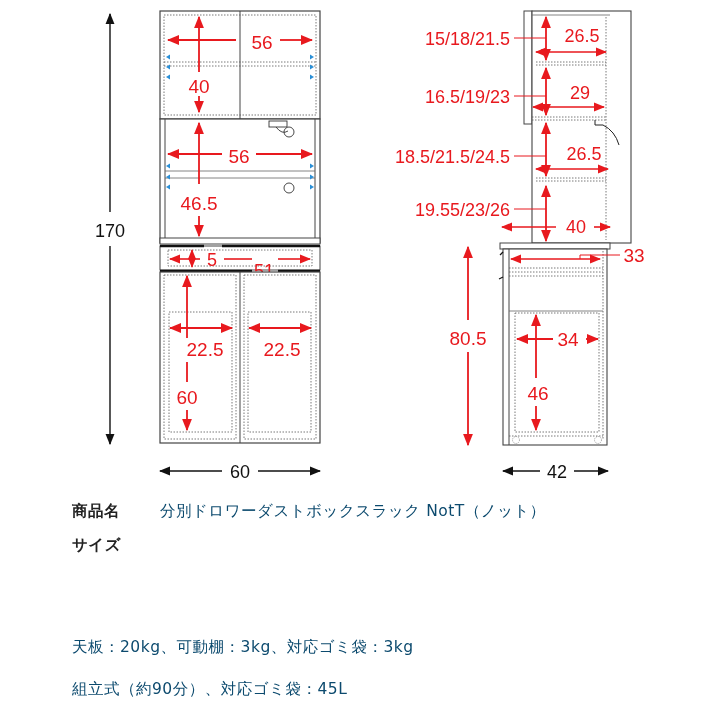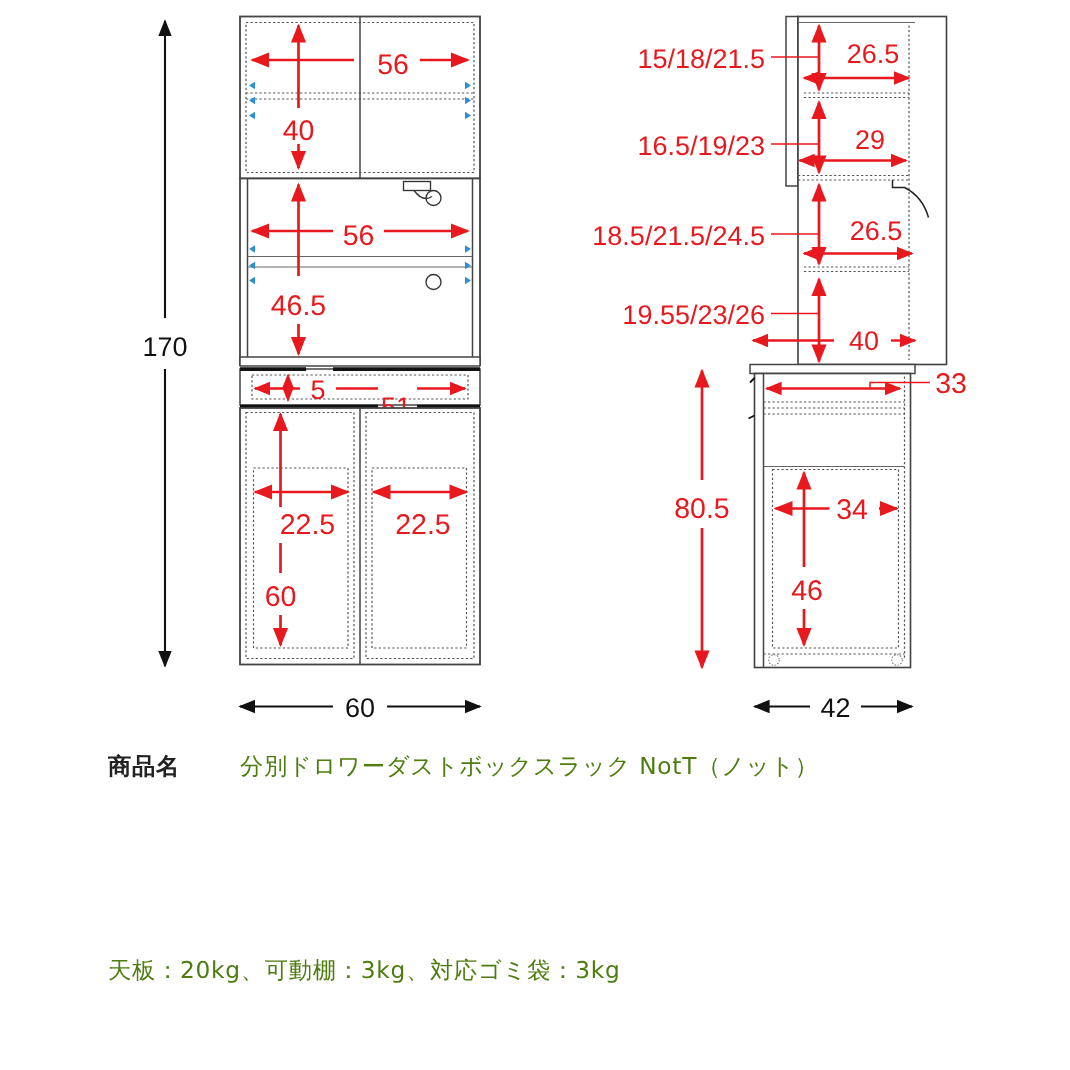--- a/index.html
+++ b/index.html
@@ -4,21 +4,21 @@
   <style>
     html, body { margin: 0; padding: 0; background: #ffffff; }
     body { width: 713px; height: 713px; position: relative; overflow: hidden;
            font-family: "DejaVu Sans", "Liberation Sans", sans-serif; }
     #diagram { position: absolute; left: 0; top: 0; width: 713px; height: 490px; }
     .dim { font-family: "Liberation Sans", "DejaVu Sans", sans-serif; fill: #e8191e; }
     .dimk { font-family: "Liberation Sans", "DejaVu Sans", sans-serif; fill: #111; }
     #specs { position: absolute; left: 72px; top: 500px; width: 620px; color: #222; }
     .row { display: flex; font-size: 15.5px; line-height: 22px; letter-spacing: 0.5px; }
     .row .k { width: 88px; flex: none; font-weight: bold; color: #222; }
-    .row .v { flex: 1; color: #4d7c0f; }
+    .row .v { flex: 1; color: #0c4a6e; }
   </style>
 </head>
 <body>
 
 <svg id="diagram" viewBox="0 0 713 490" xmlns="http://www.w3.org/2000/svg">
   <defs>
     <marker id="ar" viewBox="0 0 10 10" refX="9" refY="5" markerWidth="7" markerHeight="7" orient="auto-start-reverse">
       <path d="M0,1 L10,5 L0,9 z" fill="#e8191e"></path>
     </marker>
     <marker id="ak" viewBox="0 0 10 10" refX="9" refY="5" markerWidth="8" markerHeight="8" orient="auto-start-reverse">
@@ -186,21 +186,23 @@
     <text class="dimk" x="557" y="478" font-size="18" text-anchor="middle">42</text>
   </g>
 </svg>
 
 <div id="specs">
   <div class="row" style="height:34px">
     <span class="k">商品名</span>
     <span class="v">分別ドロワーダストボックスラック NotT（ノット）</span>
   </div>
   <div class="row" style="height:42px">
+    <span class="k">サイズ</span>
   </div>
   <div class="row" style="height:60px">
   </div>
   <div class="row" style="height:42px">
     <span class="v">天板：20kg、可動棚：3kg、対応ゴミ袋：3kg</span>
   </div>
   <div class="row" style="height:30px">
+    <span class="v">組立式（約90分）、対応ゴミ袋：45L</span>
   </div>
 </div>
 
 </body></html>

